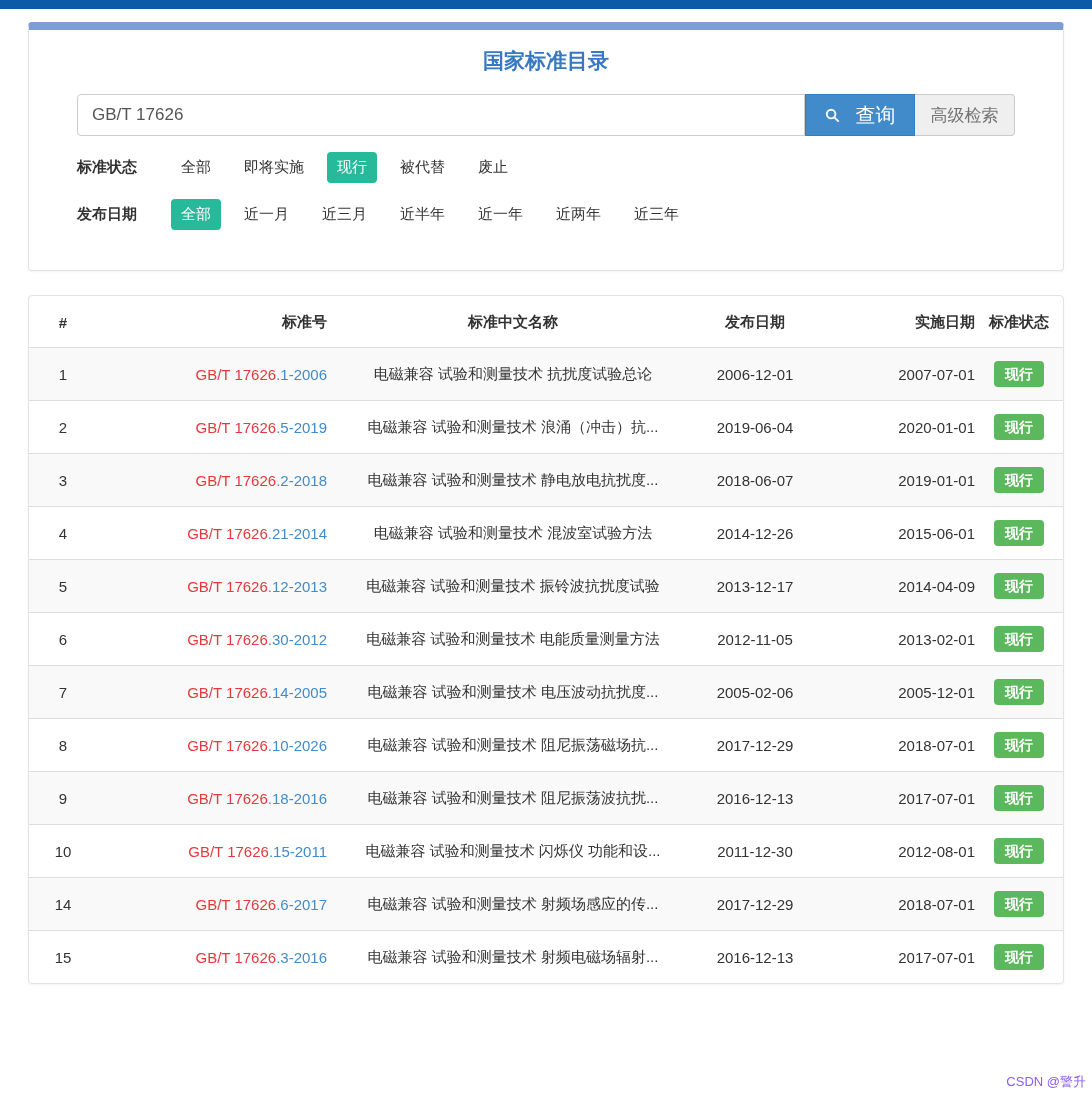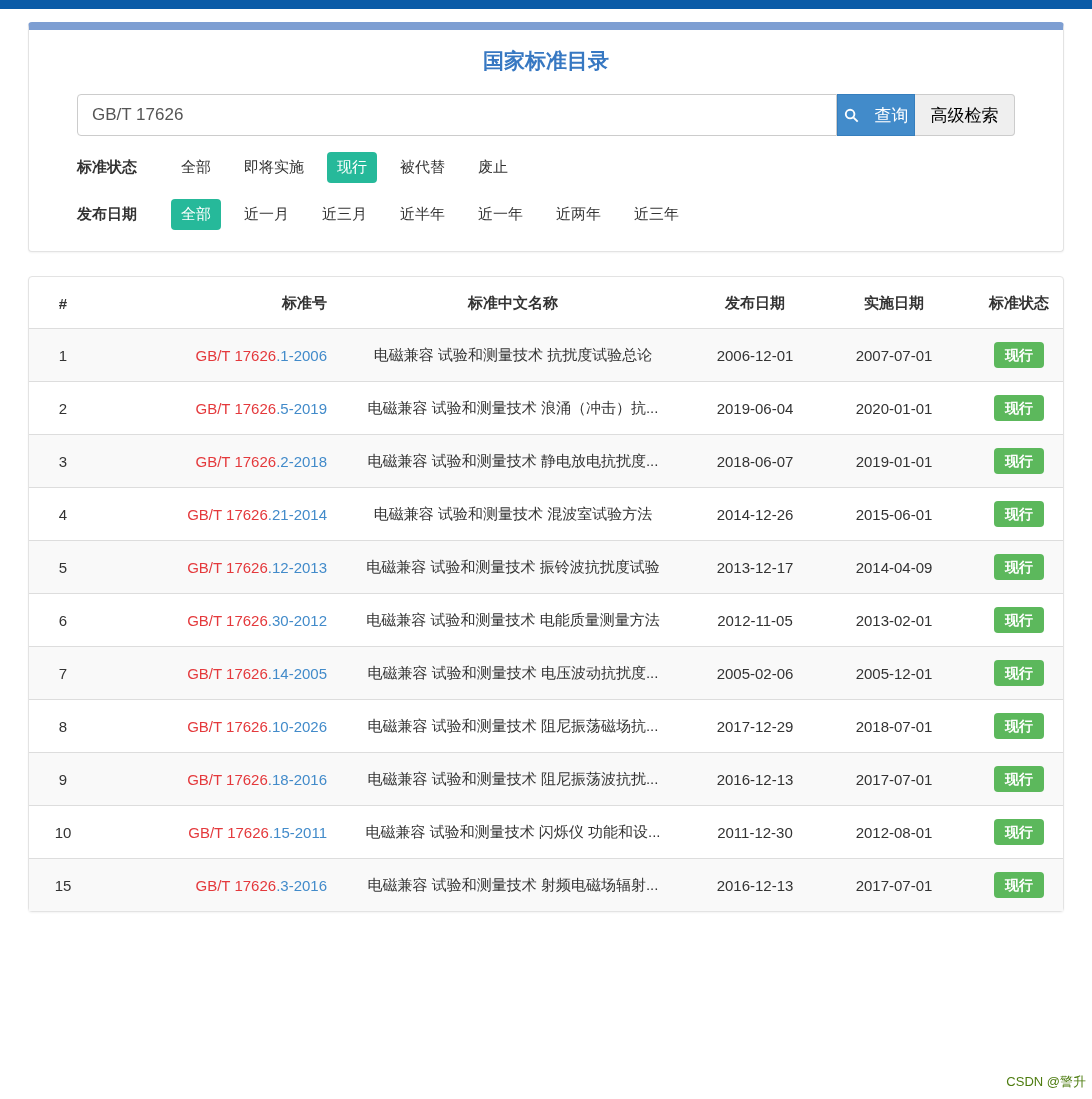--- a/index.html
+++ b/index.html
@@ -8,72 +8,72 @@
     font-family: "Liberation Sans", "DejaVu Sans", sans-serif;
     background: #fff; color: #333; position: relative; overflow: hidden;
   }
   .topbar { height: 9px; background: #0b5ba7; width: 100%; }
 
   .panel {
     width: 1036px; margin: 0 auto; background: #fff;
     border: 1px solid #e3e3e3; border-radius: 4px;
     box-shadow: 0 1px 2px rgba(0,0,0,0.05);
   }
-  .panel-search { margin-top: 13px; border-top: 8px solid #7d9ed2; padding-bottom: 5px; }
+  .panel-search { margin-top: 13px; border-top: 8px solid #7d9ed2; padding-bottom: 24px; }
 
   .page-title {
     text-align: center; color: #3778c2; font-size: 21px; font-weight: bold;
     margin: 17px 0 19px;
   }
 
   .search-row { display: flex; padding: 0 48px; height: 42px; }
   .search-input {
     flex: 1; height: 42px; border: 1px solid #ccc; border-radius: 4px 0 0 4px;
     padding: 0 14px; font-size: 17px; color: #555; outline: none;
     font-family: inherit;
   }
   .btn { cursor: pointer; font-family: inherit; }
   .btn-query {
-    width: 78px; background: #428bca; border: 1px solid #357ebd; color: #fff;
-    font-size: 17px; display: flex; align-items: center; justify-content: center; gap: 16px;
+    width: 110px; background: #428bca; border: 1px solid #357ebd; color: #fff;
+    font-size: 20px; display: flex; align-items: center; justify-content: center; gap: 16px;
   }
   .btn-advanced {
     width: 100px; background: #efefef; border: 1px solid #ccc; border-left: none;
-    border-radius: 0 4px 4px 0; color: #000000; font-size: 17px;
+    border-radius: 0 4px 4px 0; color: #737373; font-size: 17px;
   }
 
   .filter-row { display: flex; align-items: center; padding: 0 48px; margin: 16px 0; font-size: 15px; }
   .filter-label { font-weight: bold; width: 94px; flex: none; }
   .filter-options { display: flex; align-items: flex-end; }
   .filter-opt { padding: 6px 10px; margin-right: 13px; border-radius: 4px; cursor: pointer; color: #333; }
   .filter-opt.selected { background: #26b99a; color: #fff; }
 
   .panel-table { margin-top: 24px; }
   table { width: 100%; border-collapse: collapse; font-size: 15px; table-layout: fixed; }
   th { font-weight: bold; font-size: 15px; padding: 17px 0 15px; border-bottom: 1px solid #ddd; white-space: nowrap; }
   td { padding: 13px 0; border-top: 1px solid #ddd; white-space: nowrap; overflow: hidden; }
   tbody tr:nth-child(odd) td { background: #f9f9f9; }
   .col0 { width: 68px;  text-align: center; }
   .col1 { width: 230px; text-align: right; }
   .col2 { width: 370px; text-align: center; }
   .col3 { width: 116px; text-align: center; }
-  .col4 { width: 162px; text-align: center; }
+  .col4 { width: 162px; text-align: right; }
   .col5 { width: 88px;  text-align: center; }
   th.col1, th.col2 { padding-left: 2px; }
   td.col1, td.col2 { padding-left: 2px; }
 
   .code-link { text-decoration: none; color: #428bca; }
   .code-link .kw { color: #e4393c; }
   .status-badge {
     display: inline-block; background: #5cb85c; color: #fff; font-weight: bold;
     font-size: 14px; padding: 4px 11px; border-radius: 4px; line-height: 18px;
   }
 
   .watermark {
-    position: absolute; right: 6px; bottom: 8px; color: #4d7c0f; font-size: 13px;
+    position: absolute; right: 6px; bottom: 8px; color: #8b5cf6; font-size: 13px;
   }
 </style>
 </head>
 <body>
 
 <div class="topbar"></div>
 
 <div class="panel panel-search">
   <div class="page-title">国家标准目录</div>
 
@@ -202,20 +202,28 @@
         </tr>
         <tr>
           <td class="col0">10</td>
           <td class="col1"><a class="code-link" href="#"><span class="kw">GB/T 17626</span><span>.15-2011</span></a></td>
           <td class="col2">电磁兼容 试验和测量技术 闪烁仪 功能和设...</td>
           <td class="col3">2011-12-30</td>
           <td class="col4">2012-08-01</td>
           <td class="col5"><span class="status-badge">现行</span></td>
         </tr>
         <tr>
+          <td class="col0">14</td>
+          <td class="col1"><a class="code-link" href="#"><span class="kw">GB/T 17626</span><span>.6-2017</span></a></td>
+          <td class="col2">电磁兼容 试验和测量技术 射频场感应的传...</td>
+          <td class="col3">2017-12-29</td>
+          <td class="col4">2018-07-01</td>
+          <td class="col5"><span class="status-badge">现行</span></td>
+        </tr>
+        <tr>
           <td class="col0">15</td>
           <td class="col1"><a class="code-link" href="#"><span class="kw">GB/T 17626</span><span>.3-2016</span></a></td>
           <td class="col2">电磁兼容 试验和测量技术 射频电磁场辐射...</td>
           <td class="col3">2016-12-13</td>
           <td class="col4">2017-07-01</td>
           <td class="col5"><span class="status-badge">现行</span></td>
         </tr>
       </tbody>
   </table>
 

